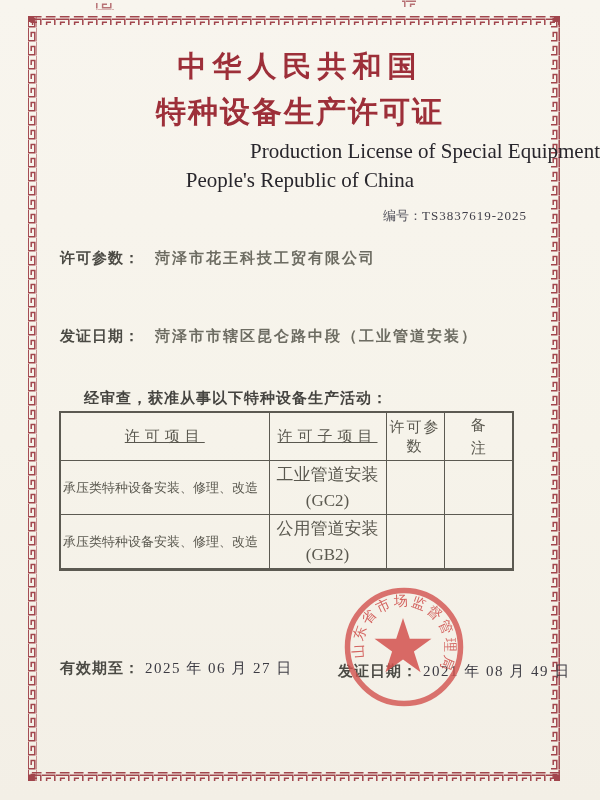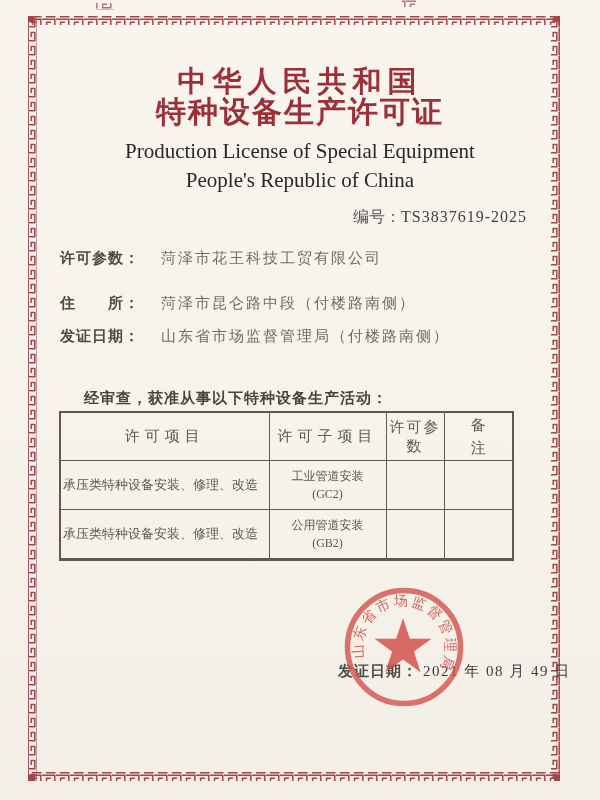--- a/index.html
+++ b/index.html
@@ -5,52 +5,52 @@
   html,body { margin:0; padding:0; background:#f6f3ea; }
   .page {
     position:relative; width:600px; height:800px; overflow:hidden;
     background:linear-gradient(180deg,#f8f5ee 0%,#f6f3ea 55%,#f3efe6 100%);
     font-family:"Liberation Serif", serif;
   }
   svg.overlay { position:absolute; left:0; top:0; width:600px; height:800px; pointer-events:none; }
 
   .title-cn { position:absolute; left:0; width:100%; text-align:center;
               font-weight:bold; color:#9d2f39; }
-  .title-cn1 { top:62px; font-size:29px; letter-spacing:6px; }
+  .title-cn1 { top:47px; font-size:29px; letter-spacing:6px; }
   .title-cn2 { top:92px; font-size:30px; letter-spacing:2px; }
   .title-en { position:absolute; left:0; width:100%; text-align:center;
               font-size:21px; color:#28262c; }
-  .title-en1 { top:139px; }
+  .title-en1 { top:139px;text-align:right; }
   .title-en2 { top:168px; }
 
   .license-no { position:absolute; top:207px; left:0; width:527px; text-align:right;
-                font-size:16px; color:#53525c; }
+                font-size:13px; color:#53525c; }
   .license-no .value { color:#3f3e48; letter-spacing:1px; }
 
   .field { position:absolute; left:60px; font-size:15px; white-space:nowrap; }
   .field .label { color:#4b4a44; font-weight:600; letter-spacing:1px; }
-  .field .value { color:#6d6c62; letter-spacing:2px; margin-left:21px; }
+  .field .value { color:#6d6c62; letter-spacing:2px; margin-left:15px;font-weight:bold; }
   .f-unit { top:249px; }
   .f-res  { top:294px; }
   .f-off  { top:327px; }
 
   .statement { position:absolute; left:84px; top:389px; font-size:15px;
                font-weight:600; color:#454440; letter-spacing:1px; }
 
   table.license { position:absolute; left:59px; top:411px; width:453px;
                   border-collapse:collapse; table-layout:fixed; color:#5a584f;
                   border:2px solid #5c5a52; border-bottom-width:3px; }
   table.license th, table.license td { border:1px solid #5c5a52; padding:1px 2px; }
   table.license th { height:40px; font-weight:normal; font-size:15px; text-align:center; }
-  .th-sp { letter-spacing:5px; }
+  .th-sp { letter-spacing:5px;text-decoration:underline; }
   .th-narrow { letter-spacing:2px; }
   .wrap-narrow { display:inline-block; width:1.15em; line-height:1.5; }
   table.license td { height:46px; }
   .project-cell { font-size:13px; text-align:left; white-space:nowrap; letter-spacing:0; }
-  .sub-cell { font-size:12px; text-align:center; line-height:1.5;font-family:Liberation Serif, serif; }
+  .sub-cell { font-size:17px; text-align:center; line-height:1.5;font-family:Liberation Serif, serif; }
 
   .footer-field { position:absolute; font-size:15px; white-space:nowrap; }
   .footer-field .label { color:#4b4a44; font-weight:600; letter-spacing:1px; }
   .footer-field .value { color:#6d6c62; letter-spacing:1px; margin-left:5px; }
   .footer-field .value.date { color:#3c3b43; letter-spacing:1.5px; }
   .f-auth  { left:60px; top:626px; }
   .f-valid { left:60px; top:659px; }
   .f-issue { left:338px; top:662px; }
 </style>
 </head>
@@ -85,25 +85,22 @@
   <div class="title-en title-en1">Production License of Special Equipment</div>
   <div class="title-en title-en2">People's Republic of China</div>
 
   <div class="license-no">
     <span class="label">编号：</span><span class="value">TS3837619-2025</span>
   </div>
 
   <div class="field f-unit">
     <span class="label">许可参数：</span><span class="value">菏泽市花王科技工贸有限公司</span>
   </div>
-  <div class="field f-res">
-    <span class="label">住　　所：</span><span class="value">菏泽市昆仑路中段（付楼路南侧）</span>
-  </div>
   <div class="field f-off">
-    <span class="label">发证日期：</span><span class="value">山东省市场监督管理局（付楼路南侧）</span>
+    <span class="label">发证日期：</span><span class="value">菏泽市市辖区昆仑路中段（工业管道安装）</span>
   </div>
 
   <div class="statement">经审查，获准从事以下特种设备生产活动：</div>
 
   <table class="license">
     <colgroup>
         <col style="width:209px">
         <col style="width:117px">
         <col style="width:58px">
         <col style="width:69px">
@@ -131,20 +128,23 @@
         <td class="sub-cell">
           <span>公用管道安装</span><br>
           <span>(GB2)</span>
         </td>
         <td></td>
         <td></td>
       </tr>
     </tbody>
   </table>
 
+  <div class="footer-field f-valid">
+    <span class="label">有效期至：</span><span class="value date">2025 年 06 月 27 日</span>
+  </div>
   <div class="footer-field f-issue">
     <span class="label">发证日期：</span><span class="value date">2021 年 08 月 49 日</span>
   </div>
 
   <svg class="overlay" xmlns="http://www.w3.org/2000/svg" width="600" height="800" viewBox="0 0 600 800">
     <circle cx="404" cy="647" r="56.5" fill="none" stroke="#d2514e" stroke-width="5.5" opacity="0.8"></circle>
     <polygon transform="translate(403,648)" fill="#d2514e" opacity="0.85" points="0,-30 -6.8,-9.3 -28.5,-9.3 -10.9,3.6 -17.6,24.3 0,11.5 17.6,24.3 10.9,3.6 28.5,-9.3 6.8,-9.3"></polygon>
     <defs>
       <path id="sealArc" d="M 368.1 667.8 A 41.5 41.5 0 1 1 439.9 667.8" fill="none"></path>
     </defs>

